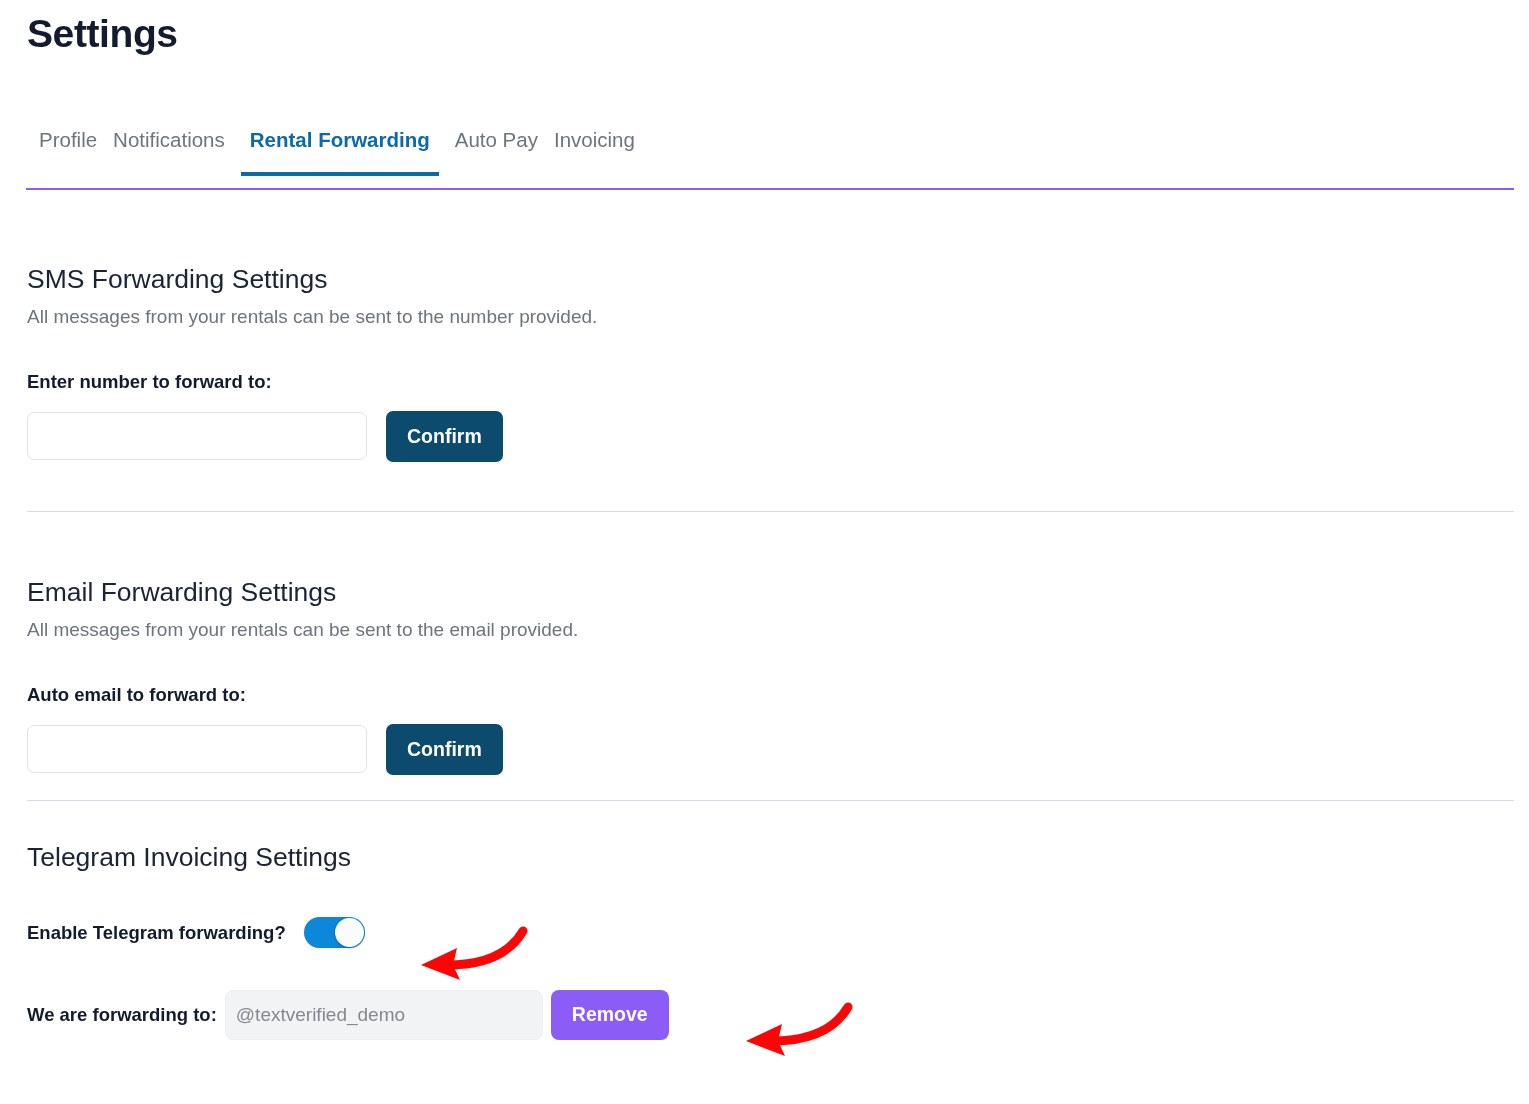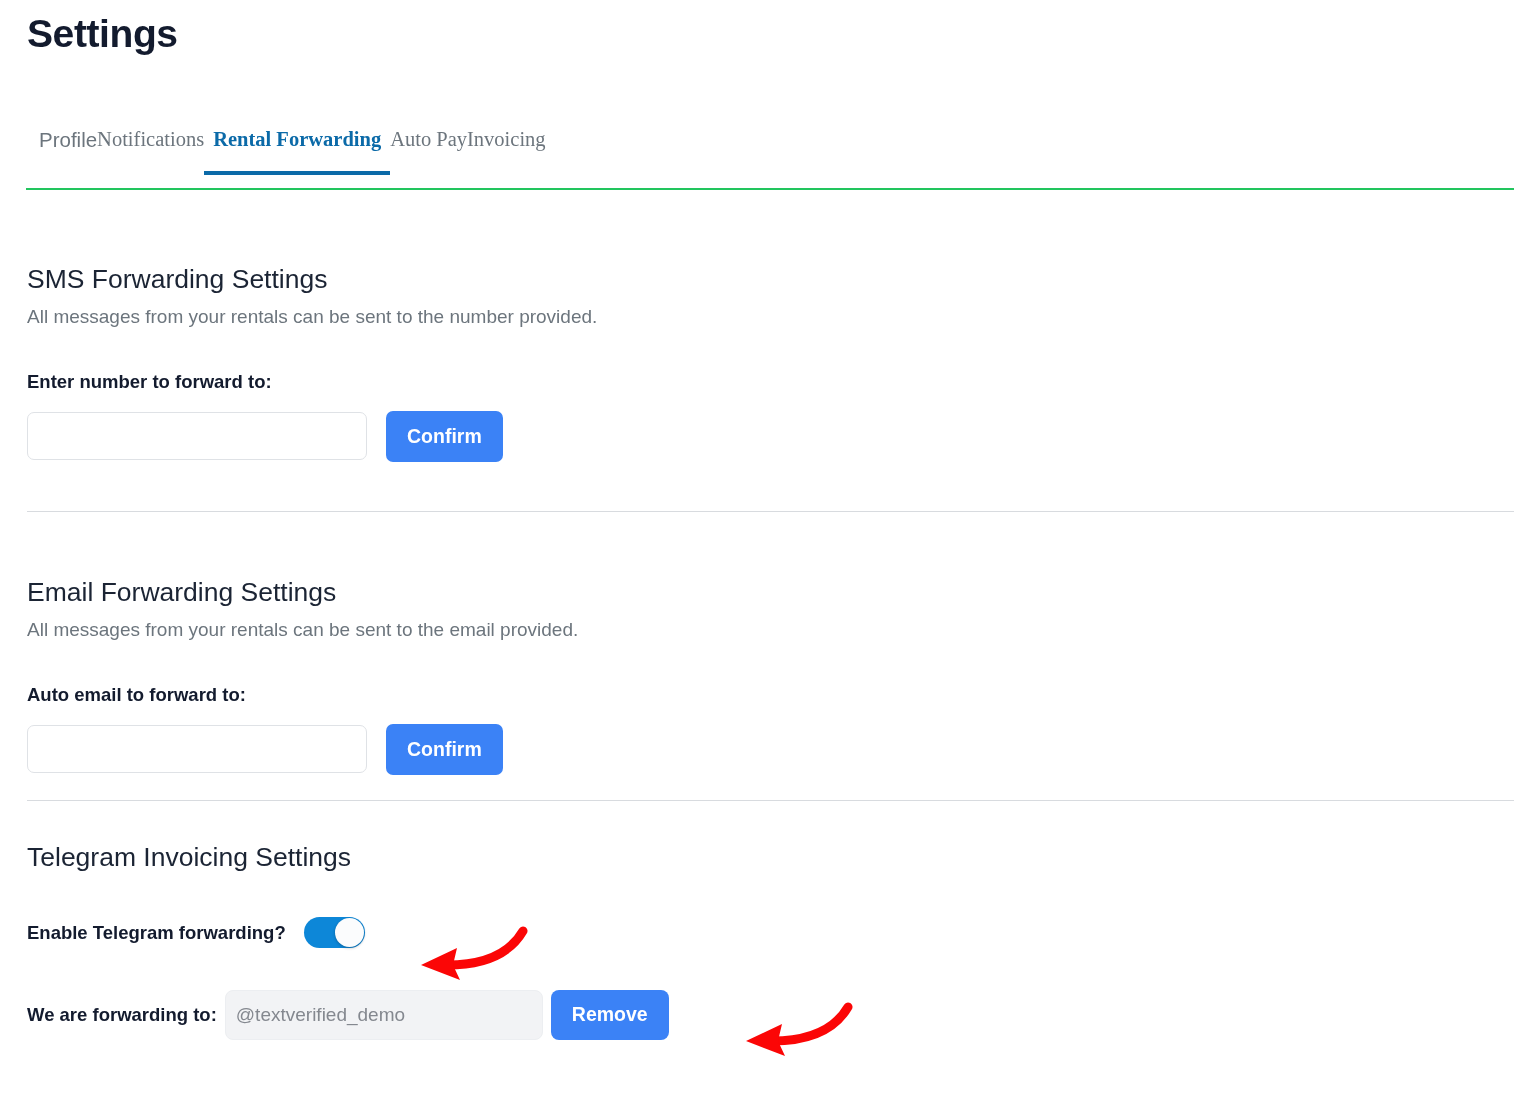--- a/index.html
+++ b/index.html
@@ -37,37 +37,37 @@
     margin: 0;
   }
 
   
   .tabs {
     position: absolute;
     left: 26px;
     top: 120px;
     width: 1488px;
     height: 70px;
-    border-bottom: 2px solid #22c55e;
+    border-bottom: 2px solid #8b5cf6;
     display: flex;
     align-items: flex-start;
   }
   .tab {
     position: relative;
     font-size: 20.5px;
     color: #6c757d;
     padding: 8px 0 22px 0;
     margin-right: 0;
     cursor: pointer;
     white-space: nowrap;
     background: none;
     border: none;
     font-family: inherit;
   }
-  .tab + .tab { margin-left: 0; font-family: Liberation Serif, serif; }
+  .tab + .tab { margin-left: 16px; }
   .tab.active {
     color: #0b6aa8;
     font-weight: bold;
   }
   .tab.active::after {
     content: "";
     position: absolute;
     left: 0;
     right: 0;
     bottom: -2px;
@@ -132,26 +132,26 @@
     border: none;
     border-radius: 7px;
     font-family: inherit;
     font-size: 19.5px;
     font-weight: bold;
     color: #ffffff;
     cursor: pointer;
     line-height: 1;
   }
   .btn-confirm {
-    background: #3b82f6;
+    background: #0c4a6e;
     height: 51px;
     padding: 12px 21px;
   }
   .btn-remove {
-    background: #3b82f6;
+    background: #8b5cf6;
     height: 50px;
     padding: 0 21px;
     border-radius: 8px;
   }
 
   .divider {
     position: absolute;
     left: 27px;
     width: 1487px;
     height: 1px;

